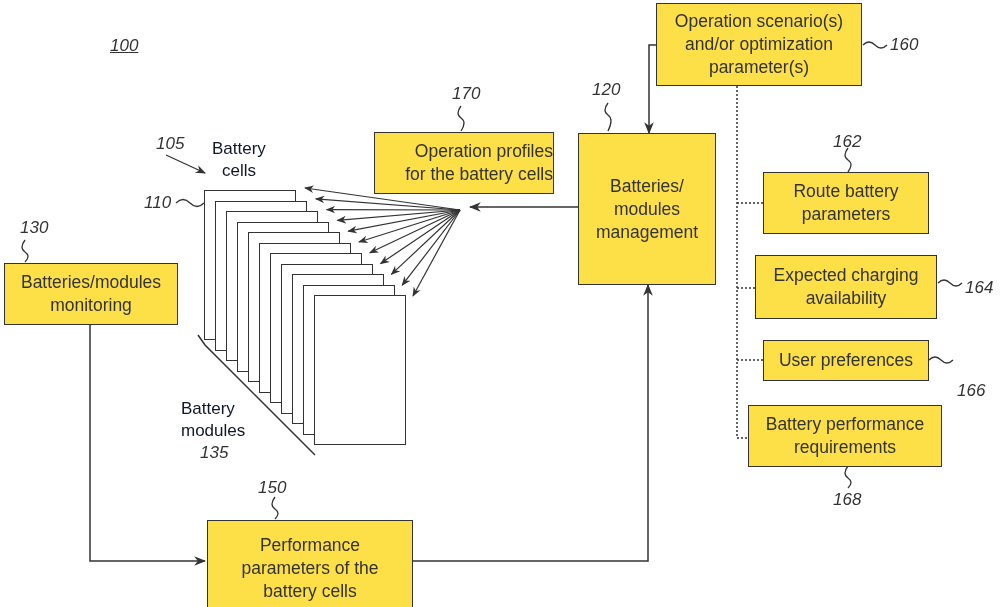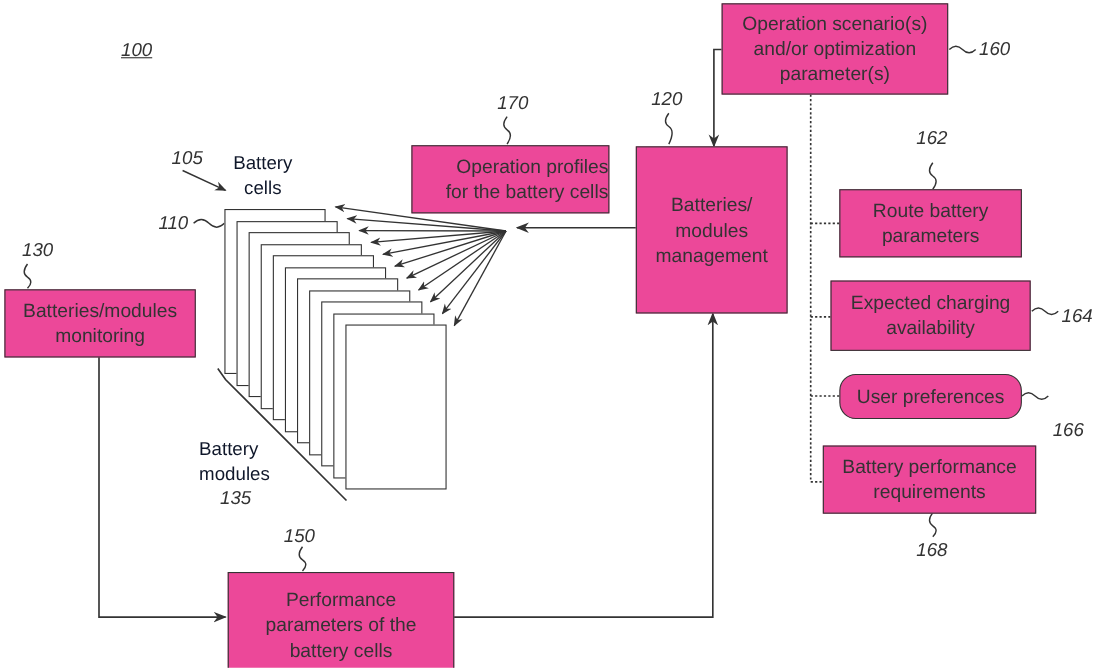--- a/index.html
+++ b/index.html
@@ -1,19 +1,19 @@
 <!DOCTYPE html>
 <html><head>
 <meta charset="utf-8">
 <style>
   html, body { margin: 0; padding: 0; background: #ffffff; }
   body { width: 1000px; height: 607px; position: relative; overflow: hidden;
          font-family: "Liberation Sans", "DejaVu Sans", sans-serif; color: #222; }
   svg#lines { position: absolute; left: 0; top: 0; width: 1000px; height: 607px; }
-  .box { position: absolute; border: 1.5px solid #333; background: #ec4899; box-sizing: border-box;
+  .box { position: absolute; border: 1.5px solid #333; background: #fde047; box-sizing: border-box;
          display: flex; flex-direction: column; align-items: center; justify-content: center;
          text-align: center; font-size: 17.5px; line-height: 23px; color: #333; }
   .box span { display: block; white-space: nowrap; }
   .ref { position: absolute; font-style: italic; font-size: 17px; color: #333; }
   .lbl { position: absolute; font-size: 17px; line-height: 22px; color: #0f172a; text-align: center; }
   .lbl span { display: block; }
   .cell { position: absolute; border: 1.5px solid #333; background: #fff; box-sizing: border-box; }
 </style>
 </head>
 <body>
@@ -126,29 +126,29 @@
   <span>Performance</span>
   <span>parameters of the</span>
   <span>battery cells</span>
 </div>
 <div class="ref" style="left:258px;top:478px;">150</div>
 
 <div class="box" style="left:763px;top:172px;width:166px;height:62px;">
   <span>Route battery</span>
   <span>parameters</span>
 </div>
-<div class="ref" style="left:833px;top:116px;text-align:right;">162</div>
+<div class="ref" style="left:833px;top:132px;text-align:right;">162</div>
 
 <div class="box" style="left:755px;top:255px;width:182px;height:64px;">
   <span>Expected charging</span>
   <span>availability</span>
 </div>
 <div class="ref" style="left:965px;top:278px;">164</div>
 
-<div class="box" style="left:763px;top:340px;width:166px;height:41px;border-radius:15px;">
+<div class="box" style="left:763px;top:340px;width:166px;height:41px;">
   <span>User preferences</span>
 </div>
 <div class="ref" style="left:957px;top:350px;margin-top:31px;">166</div>
 
 <div class="box" style="left:748px;top:405px;width:194px;height:62px;">
   <span>Battery performance</span>
   <span>requirements</span>
 </div>
 <div class="ref" style="left:833px;top:490px;">168</div>
 

